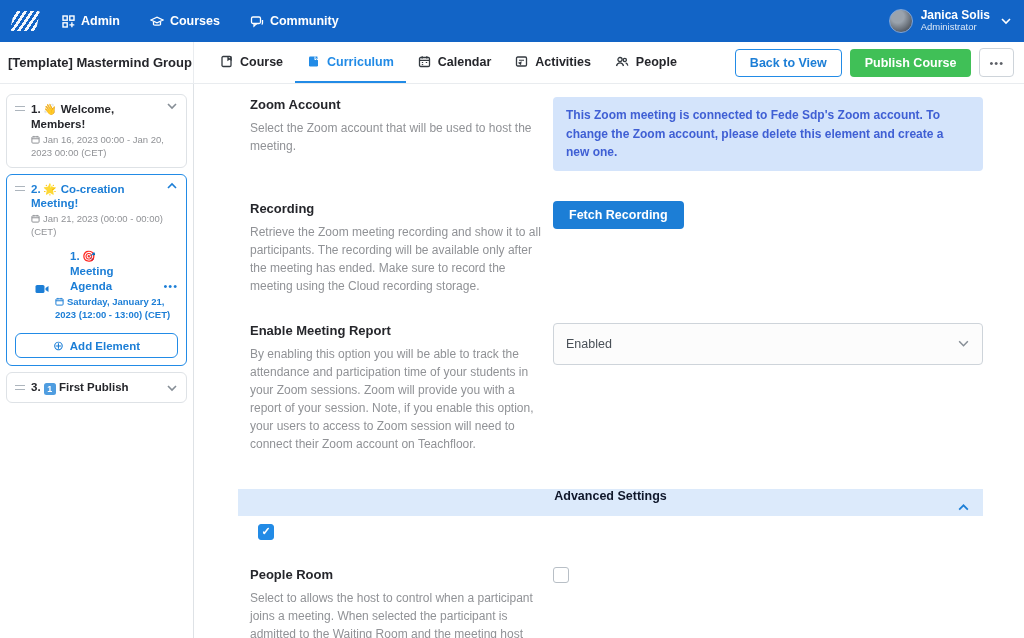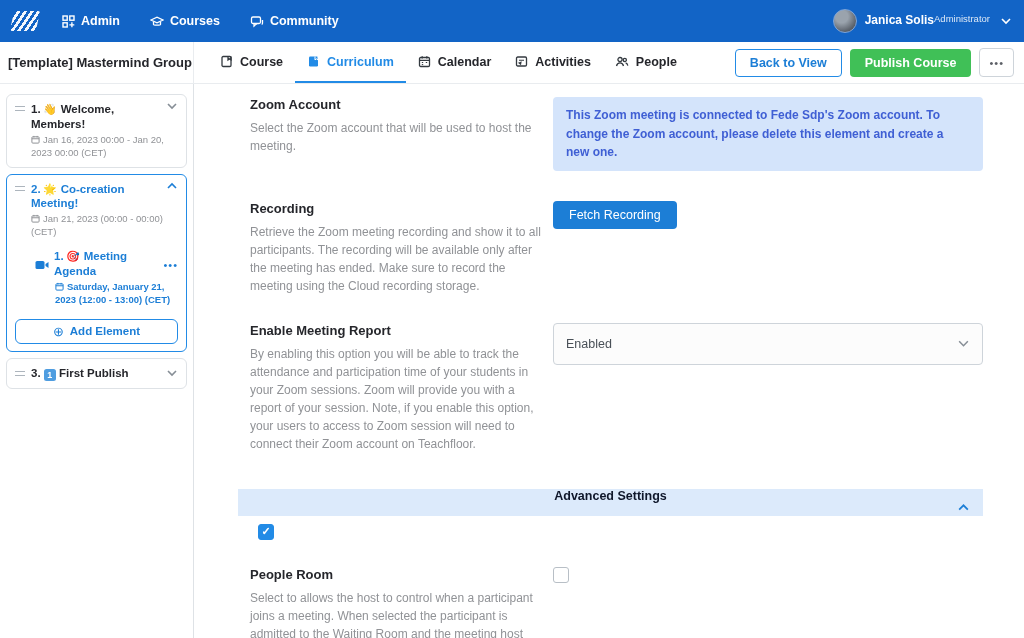--- a/index.html
+++ b/index.html
@@ -7,21 +7,21 @@
     font-family:"Liberation Sans", sans-serif; -webkit-font-smoothing:antialiased; }
 
   
   .topbar { height:42px; background:#1264c6; display:flex; align-items:center; padding:0 12px; color:#fff; }
   .logo { width:26px; height:20px; margin-right:24px; overflow:hidden; border-radius:2px;
     background:repeating-linear-gradient(115deg,#1264c6 0 3px,#fff 3px 6px); transform:skewX(-12deg); opacity:.95; }
   .nav-item { display:flex; align-items:center; gap:6px; font-size:12.5px; font-weight:bold; margin-right:30px; cursor:pointer; }
   .nav-item svg { display:block; }
   .user-block { margin-left:auto; display:flex; align-items:center; gap:8px; cursor:pointer; }
   .avatar { width:24px; height:24px; border-radius:50%; background:radial-gradient(circle at 35% 30%,#9aa3ad 0 30%,#5d646d 70%,#3c4248); border:1px solid #7ea4d8; }
-  .user-meta { display:flex; flex-direction:row; line-height:1.15; }
+  .user-meta { display:flex; flex-direction:column; line-height:1.15; }
   .user-name { font-size:12px; font-weight:bold; }
   .user-role { font-size:9.5px; opacity:.85; }
   .chev-w { margin-left:2px; }
 
   
   .subheader { height:42px; display:flex; align-items:stretch; border-bottom:1px solid #e9ecef; background:#fff; }
   .course-title { width:194px; flex:0 0 194px; display:flex; align-items:center; padding:0 8px;
     font-size:13px; font-weight:bold; color:#25262b; border-right:1px solid #e9ecef; white-space:nowrap; overflow:hidden; }
   .tabs { display:flex; align-items:stretch; padding-left:14px; }
   .tab { display:flex; align-items:center; gap:7px; font-size:12.5px; font-weight:bold; color:#25262b;
@@ -46,39 +46,39 @@
   .card { background:#fff; border:1px solid #dee2e6; border-radius:6px; padding:7px 8px; margin-bottom:6px; }
   .card.selected { border:1.5px solid #228be6; }
   .card-head { display:flex; align-items:flex-start; gap:6px; }
   .drag-handle { width:10px; margin-top:4px; border-top:1.5px solid #adb5bd; border-bottom:1.5px solid #adb5bd; height:5px; flex:0 0 10px; cursor:grab; }
   .card-title { font-size:11.5px; font-weight:bold; color:#25262b; line-height:1.3; flex:1; }
   .card.selected .card-title { color:#1c7ed6; }
   .card-chev { color:#868e96; margin-left:auto; flex:0 0 12px; cursor:pointer; }
   .card.selected .card-chev { color:#1c7ed6; }
   .card-date { font-size:9.5px; color:#909296; line-height:1.35; margin:2px 0 0 16px; }
   .cal-ic { display:inline-block; vertical-align:-1px; margin-right:3px; color:#909296; }
-  .element-row { margin:10px 0 0 20px; display:flex; align-items:center; gap:5px; }
+  .element-row { margin:10px 0 0 20px; display:flex; align-items:flex-end; gap:21px; }
   .element-title { font-size:11.5px; font-weight:bold; color:#1c7ed6; line-height:1.3; flex:1; }
   .element-date { font-size:9.5px; font-weight:bold; color:#1c7ed6; line-height:1.35; margin:2px 0 0 40px; }
   .element-date .cal-ic { color:#1c7ed6; }
   .add-element { margin-top:12px; border:1px solid #228be6; border-radius:6px; height:25px; display:flex;
     align-items:center; justify-content:center; gap:6px; color:#1c7ed6; font-size:11.5px; font-weight:bold; cursor:pointer; background:#fff; width:100%; }
   .plus-circle { font-size:13px; line-height:1; font-weight:normal; }
   .keycap { display:inline-block; width:12px; height:12px; background:#4f9de0; color:#fff; border-radius:2.5px;
     font-size:9px; font-weight:bold; text-align:center; line-height:12px; vertical-align:-1px; }
   .emoji { font-size:11px; }
 
   
   .row { display:flex; align-items:flex-start; padding-left:12px; }
   .row-left { width:295px; flex:0 0 295px; }
   .row-right { flex:1; margin-left:8px; }
   .sec-title { font-size:13px; font-weight:bold; color:#25262b; margin-bottom:7px; }
   .sec-desc { font-size:12px; color:#909296; line-height:1.5; }
   .alert { background:#d4e4fb; border-radius:4px; padding:9px 13px; font-size:12px; font-weight:bold; color:#3f5fd4; line-height:1.55; }
-  .btn-fetch { background:#1c7ed6; color:#fff; border:none; border-radius:4px; font-size:12.5px; font-weight:normal; padding:7px 16px; cursor:pointer; }
+  .btn-fetch { background:#1c7ed6; color:#fff; border:none; border-radius:4px; font-size:12.5px; font-weight:bold; padding:7px 16px; cursor:pointer; }
   .select { background:#fcfcfc; border:1px solid #ced4da; border-radius:4px; height:42px; display:flex; align-items:center;
     padding:0 12px; font-size:12.5px; color:#495057; cursor:pointer; }
   .select .sel-chev { margin-left:auto; color:#868e96; }
   .adv-bar { background:#dceafb; border-radius:0; height:27px; display:flex; align-items:center; padding:0 13px;
     color:#0f172a; font-size:12.5px; font-weight:bold; cursor:pointer; margin:0;flex-direction:column; }
   .adv-bar .adv-chev { margin-left:auto; color:#1c7ed6; }
   .checkbox { width:16px; height:16px; border-radius:3px; border:1px solid #b8bfc6; background:#fff; cursor:pointer; position:relative; }
   .checkbox.checked { background:#228be6; border-color:#228be6; }
   .checkbox.checked::after { content:"✓"; position:absolute; left:2.5px; top:0.5px; color:#fff; font-size:11px; font-weight:bold; }
 

